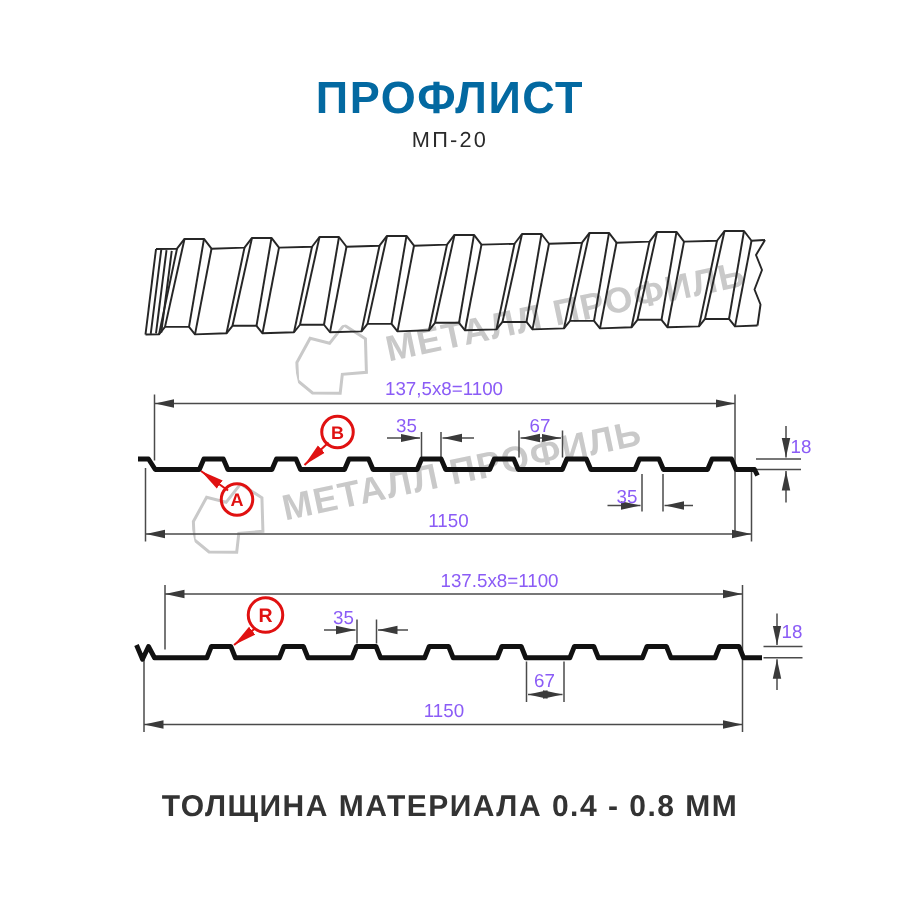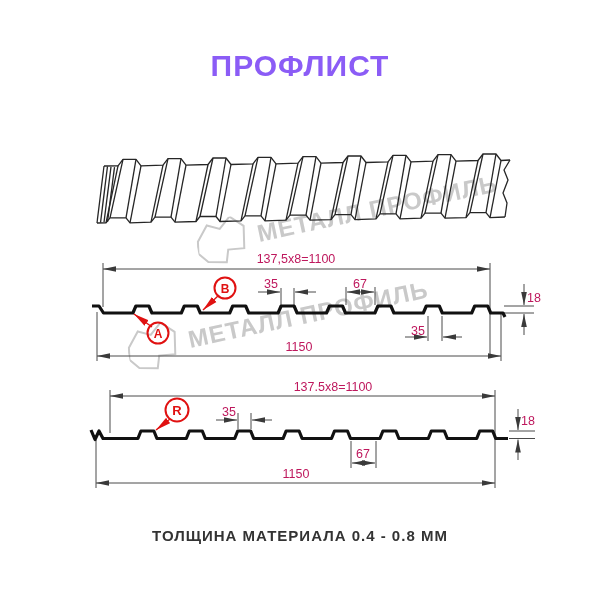--- a/index.html
+++ b/index.html
@@ -1,30 +1,30 @@
 <!DOCTYPE html>
 <html><head>
 <meta charset="utf-8">
 <style>
   html,body{margin:0;padding:0;background:#fff;}
   .canvas{position:relative;width:600px;height:600px;background:#ffffff;overflow:hidden;
           font-family:"Liberation Sans",sans-serif;color:#1d1d1d;}
   .title{position:absolute;top:49px;left:0;right:0;text-align:center;
-         font-size:30px;font-weight:700;letter-spacing:1px;color:#8b5cf6;}
+         font-size:30px;font-weight:700;letter-spacing:1px;color:#0369a1;}
   .subtitle{position:absolute;top:86px;left:0;right:0;text-align:center;
             font-size:14.5px;font-weight:400;letter-spacing:1.5px;color:#2a2a2a;}
   .footer{position:absolute;top:527px;left:0;right:0;text-align:center;
-          font-size:15px;font-weight:700;letter-spacing:1px;color:#333;}
+          font-size:20px;font-weight:700;letter-spacing:1px;color:#333;}
   .wm{position:absolute;display:flex;align-items:center;gap:10px;
       transform-origin:0 50%;color:#c9c9c9;}
   .wm-text{font-size:24px;font-weight:700;letter-spacing:1px;white-space:nowrap;}
   .wm1{left:197px;top:224px;transform:rotate(-12deg);}
   .wm2{left:128px;top:330px;transform:rotate(-12deg);}
   svg.art{position:absolute;left:0;top:0;}
-  .dim{position:absolute;font-size:12.5px;color:#be185d;white-space:nowrap;}
+  .dim{position:absolute;font-size:12.5px;color:#8b5cf6;white-space:nowrap;}
   .dim.center{transform:translateX(-50%);}
   .lbl{position:absolute;width:19px;height:19px;border:2px solid #e01111;border-radius:50%;
        color:#e01111;font-size:12px;font-weight:700;display:flex;align-items:center;
        justify-content:center;transform:translate(-50%,-50%);background:transparent;}
   .lbl.big{width:21px;height:21px;font-size:13px;}
 </style>
 </head>
 <body>
 
 <div class="canvas">
@@ -176,20 +176,21 @@
          L379.9,438.5 L382.9,431 L395.9,431 L398.9,438.5
          L428.3,438.5 L431.3,431 L444.3,431 L447.3,438.5
          L476.7,438.5 L479.7,431 L492.7,431 L495.7,438.5
          L508,438.5" stroke="#111" stroke-width="3.2" fill="none" stroke-linejoin="round"></path>
     <g stroke="#e01111" stroke-width="1.4">
       <line x1="170" y1="419" x2="156" y2="430" marker-end="url(#redArrow)"></line>
     </g>
   </svg>
 
   <div class="title">ПРОФЛИСТ</div>
+  <div class="subtitle">МП-20</div>
 
   <span class="dim center" style="left:296px;top:252px;">137,5x8=1100</span>
   <span class="dim center" style="left:271px;top:277px;">35</span>
   <span class="dim center" style="left:360px;top:277px;">67</span>
   <span class="dim" style="left:527px;top:291px;">18</span>
   <span class="dim center" style="left:418px;top:324px;">35</span>
   <span class="dim center" style="left:299px;top:340px;">1150</span>
   <div class="lbl" style="left:158px;top:333px;">A</div>
   <div class="lbl" style="left:225px;top:288px;">B</div>
 

